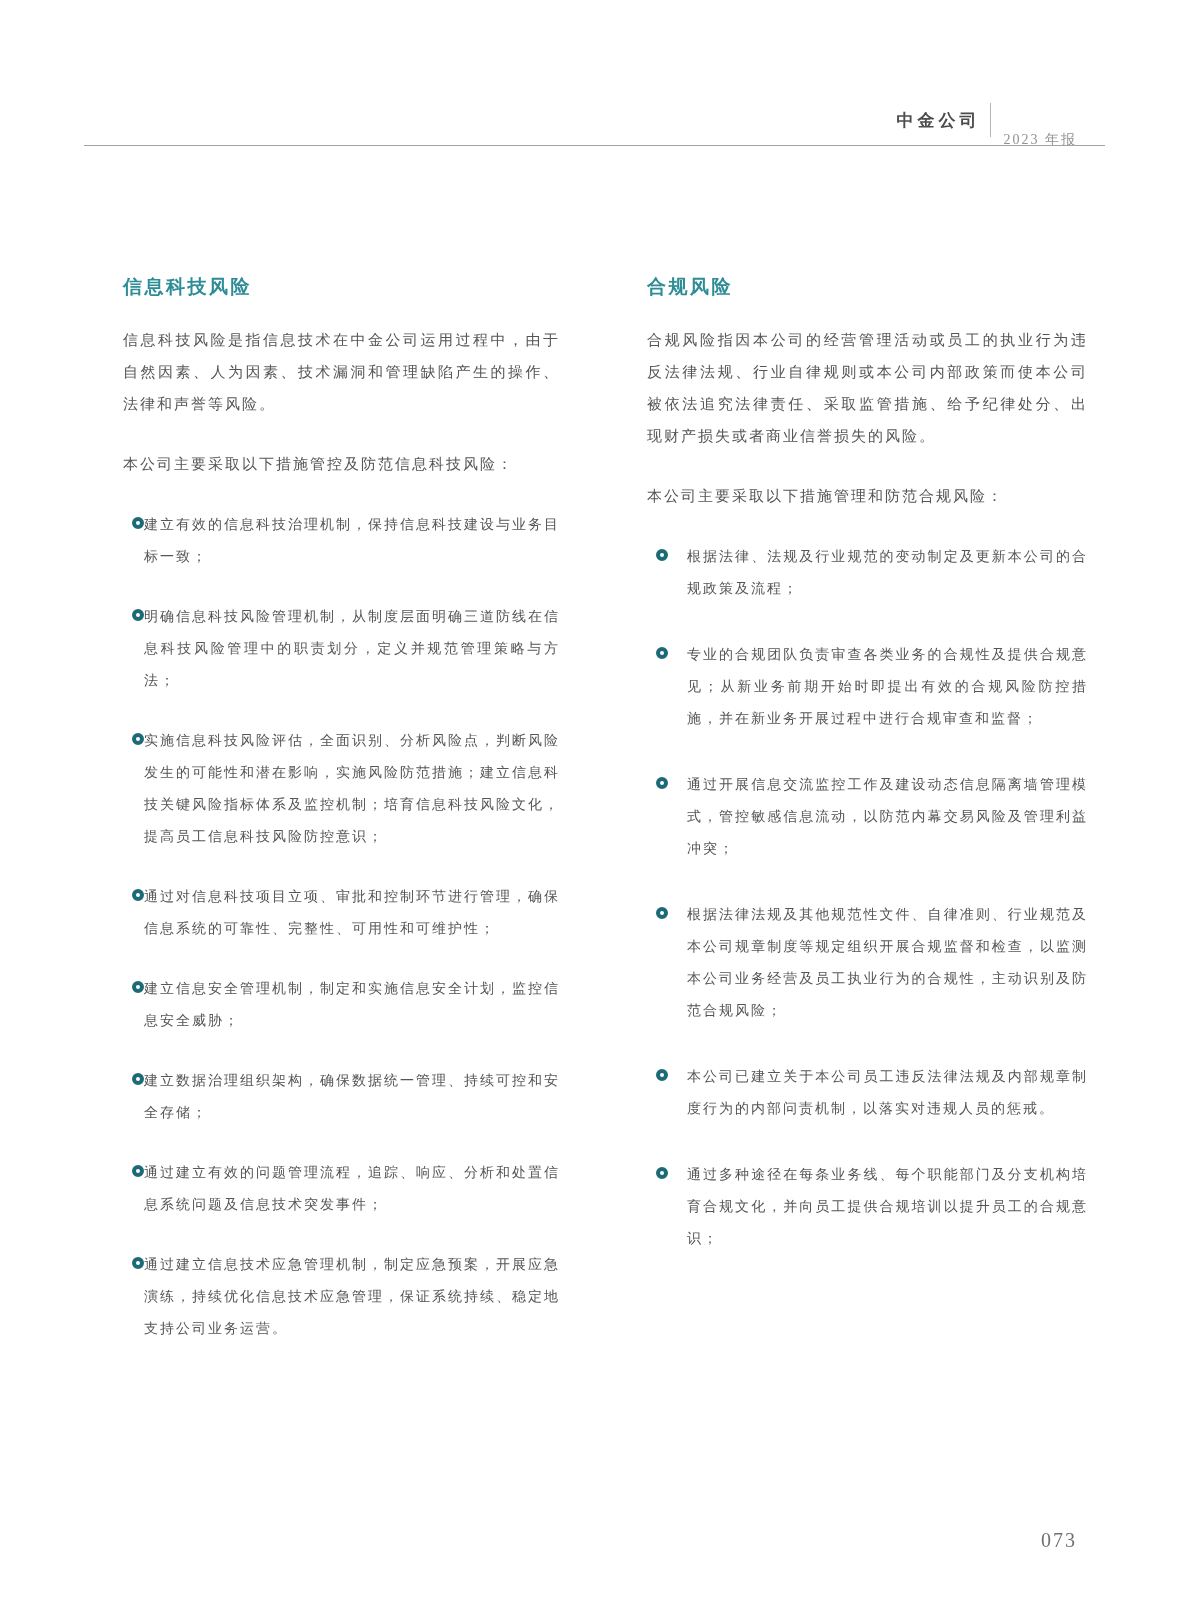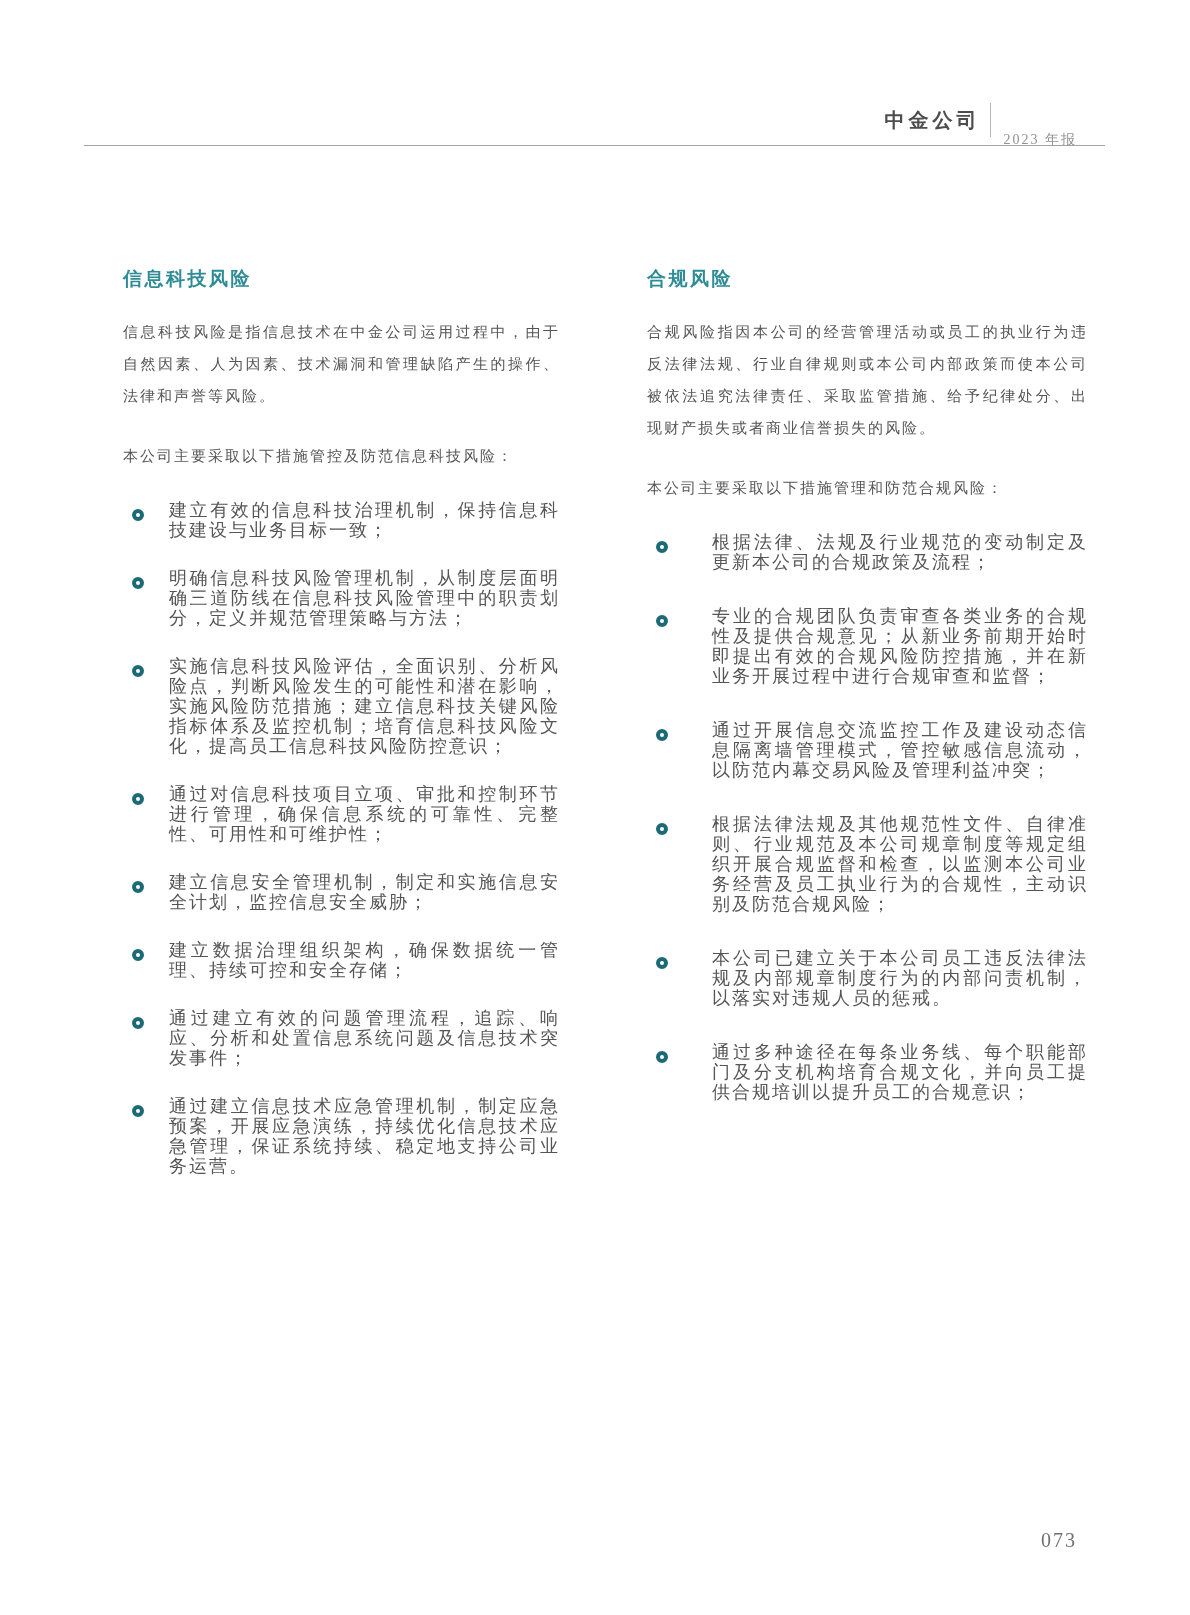--- a/index.html
+++ b/index.html
@@ -19,21 +19,21 @@
   
   .page-header {
     position: absolute;
     top: 101px;
     right: 113px;
     display: flex;
     align-items: center;
     height: 38px;
   }
   .header-company {
-    font-size: 20px;
+    font-size: 17px;
     font-weight: bold;
     letter-spacing: 4px;
     color: var(--header_company, #4d4d4d);
     margin-left: 44px;
   }
   .header-divider {
     width: 1px;
     height: 34px;
     background: #b5b5b5;
     margin: 0 13px 0 9px;
@@ -60,21 +60,21 @@
     left: 123px;
     top: 266px;
     width: 965px;
     display: flex;
     justify-content: space-between;
   }
   .col { width: 437px; }
   .col.right { width: 441px; }
 
   .section-title {
-    margin: 0 0 24px 0;
+    margin: 8px 0 24px 0;
     font-size: 19px;
     font-weight: bold;
     letter-spacing: 2.5px;
     color: var(--accent, #2e8c96);
   }
 
   .paras p {
     margin: 0 0 28px 0;
     font-size: 15px;
     line-height: 32px;
@@ -99,23 +99,22 @@
     flex: none;
     width: 4px;
     height: 4px;
     border: 4.5px solid var(--bullet, #1c6a76);
     border-radius: 50%;
     background: #ffffff;
     margin: 9px 0 0 9px;
   }
   .bullet-text {
     flex: 1;
-    margin-left: 25px;
-    font-size: 18px;
-    line-height: 20px;
+    font-size: 14px;
+    line-height: 32px;
     letter-spacing: 2px;
     text-align: justify;
     text-justify: inter-character;
     color: var(--body_text, #555555);
   }
 
   
   .page-number {
     position: absolute;
     left: 1041px;

